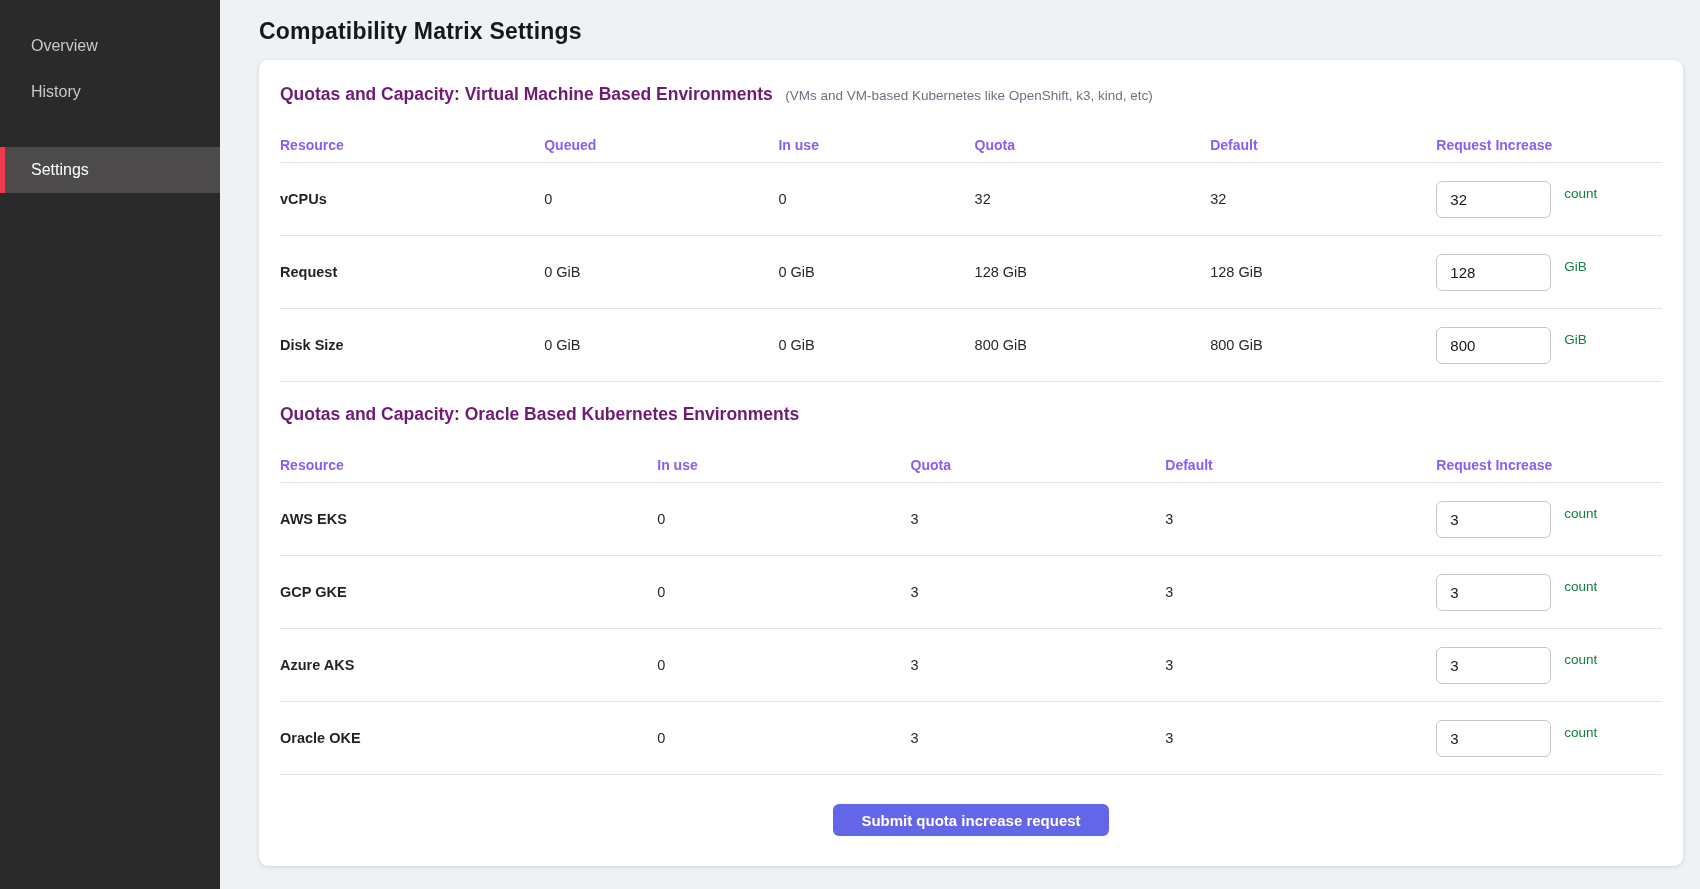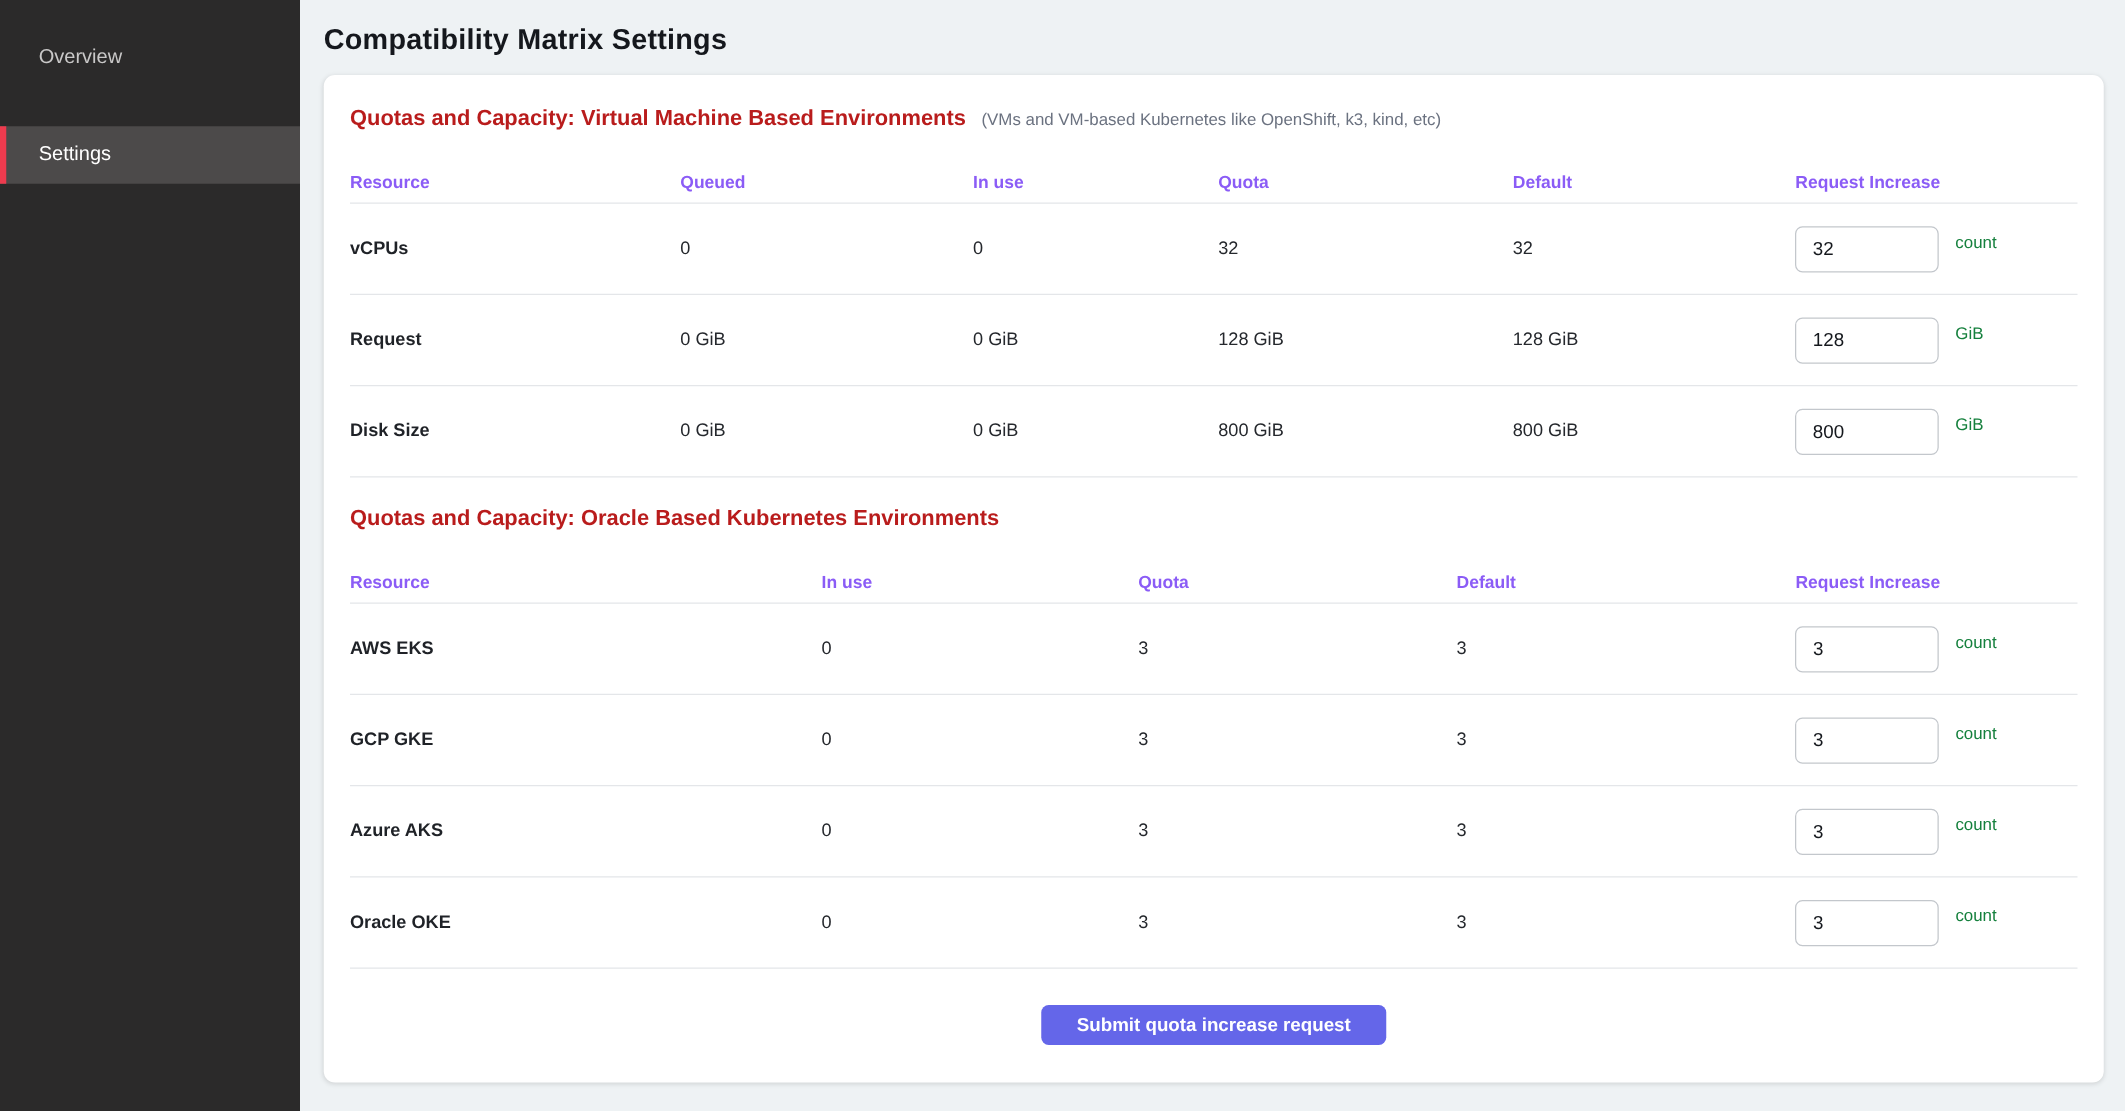--- a/index.html
+++ b/index.html
@@ -6,21 +6,21 @@
   html, body {
     width: 1700px; height: 889px;
     background: #eef2f4;
     font-family: "Liberation Sans", "DejaVu Sans", sans-serif;
     overflow: hidden;
   }
 
   
   .sidebar {
     position: absolute; left: 0; top: 0;
-    width: 240px; height: 889px;
+    width: 220px; height: 889px;
     background: var(--sidebar-bg, #2b2a2a);
     padding-top: 23px;
   }
   .sidebar-item {
     height: 46px;
     display: flex; align-items: center;
     padding-left: 26px;
     border-left: 5px solid transparent;
     color: #c9c8c8;
     font-size: 16px;
@@ -53,21 +53,21 @@
     box-shadow: 0 1px 4px rgba(0,0,0,.13);
     padding: 18px 21px 18px 21px;
     height: 806px;
   }
 
   .section-header { margin: 6px 0 22px 0; }
   .section-title {
     display: inline;
     font-size: 17.5px;
     font-weight: 700;
-    color: #b91c1c;
+    color: #701a75;
     margin-top: 47px;
   }
   .section-subtitle {
     display: inline;
     font-size: 13.5px;
     font-weight: 400;
     color: #6b7280;
     margin-left: 8px;
   }
 
@@ -129,20 +129,21 @@
     height: 32px;
     cursor: pointer;
     text-align: center;
   }
 </style>
 </head>
 <body>
 
 <div class="sidebar">
   <div class="sidebar-item">Overview</div>
+  <div class="sidebar-item">History</div>
   <div class="sidebar-item active">Settings</div>
 </div>
 
 <div class="main">
   <div class="page-title">Compatibility Matrix Settings</div>
 
   <div class="card">
 
     <div class="section-header">
       <span class="section-title">Quotas and Capacity: Virtual Machine Based Environments</span>

